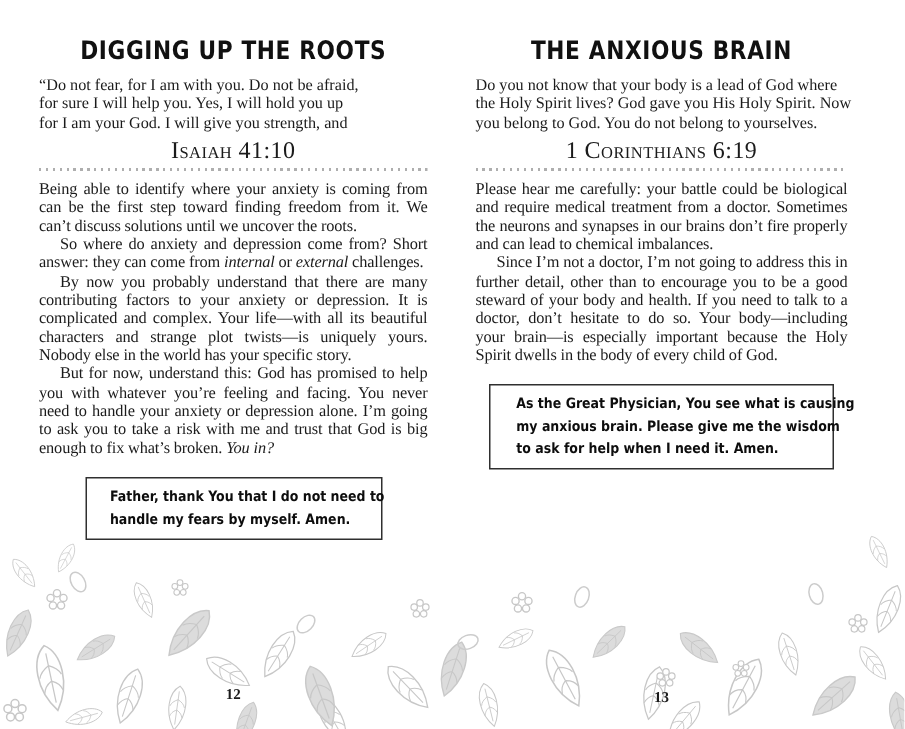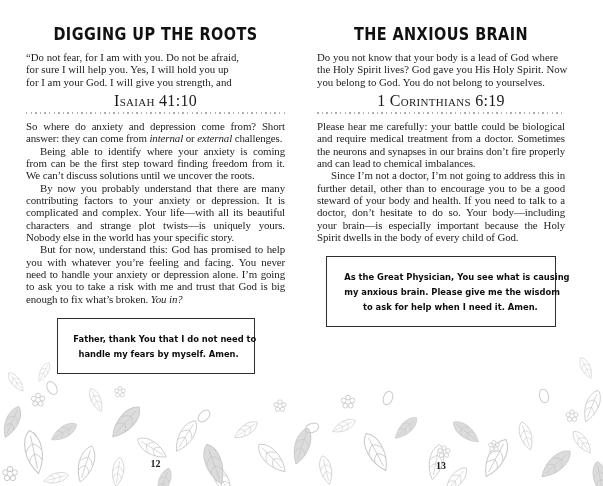--- a/index.html
+++ b/index.html
@@ -25,21 +25,21 @@
        letter-spacing:0.3px;line-height:13px;}
   .divider{margin-top:5px;height:2px;
        background:repeating-linear-gradient(90deg,#aeaeae 0 1.5px,transparent 1.5px 4.6px);}
   .bodytext{margin-top:6px;font-size:10.9px;line-height:12.35px;text-align:justify;
        letter-spacing:-0.1px;}
   .bodytext p{margin:0;}
   .bodytext p + p{text-indent:14px;}
   .it{font-style:italic;}
 
   .prayer{margin:13px auto 0 auto;border:1px solid #2f2f2f;background:#fff;
-          padding:12px 4px;text-align:right;}
+          padding:5px 4px;text-align:left;}
   .page.left .prayer{width:188px;}
   .page.right .prayer{width:220px;}
   .prayer-lines{font-family:"DejaVu Sans",sans-serif;font-weight:bold;font-size:9.5px;
           line-height:15px;color:#0d0d0d;transform:scaleX(0.88);transform-origin:50% 50%;}
   .prayer-lines div{white-space:nowrap;}
 
   .pagenum{position:absolute;left:0;right:0;text-align:center;font-size:10px;font-weight:bold;font-family:Liberation Serif, serif;}
   .page.left .pagenum{top:458px;}
   .page.right .pagenum{top:460px;}
 </style>
@@ -117,22 +117,22 @@
   <section class="page left">
     <h1 class="title">DIGGING UP THE ROOTS</h1>
     <div class="quote">
         <div>“Do not fear, for I am with you. Do not be afraid,</div>
         <div>for sure I will help you. Yes, I will hold you up</div>
         <div>for I am your God. I will give you strength, and</div>
       </div>
     <div class="ref">Isaiah 41:10</div>
     <div class="divider"></div>
     <div class="bodytext">
+      <p><span>Being able to identify where your anxiety is coming from can be the first step toward finding freedom from it. We can’t discuss solutions until we uncover the roots.</span></p>
       <p><span>So where do anxiety and depression come from? Short answer: they can come from </span><span class="it">internal</span><span> or </span><span class="it">external</span><span> challenges.</span></p>
-      <p><span>Being able to identify where your anxiety is coming from can be the first step toward finding freedom from it. We can’t discuss solutions until we uncover the roots.</span></p>
       <p><span>By now you probably understand that there are many contributing factors to your anxiety or depression. It is complicated and complex. Your life—with all its beautiful characters and strange plot twists—is uniquely yours. Nobody else in the world has your specific story.</span></p>
       <p><span>But for now, understand this: God has promised to help you with whatever you’re feeling and facing. You never need to handle your anxiety or depression alone. I’m going to ask you to take a risk with me and trust that God is big enough to fix what’s broken. </span><span class="it">You in?</span></p>
     </div>
     <div class="prayer">
       <div class="prayer-lines">
           <div>Father, thank You that I do not need to</div>
           <div>handle my fears by myself. Amen.</div>
         </div>
     </div>
     <div class="pagenum">12</div>

